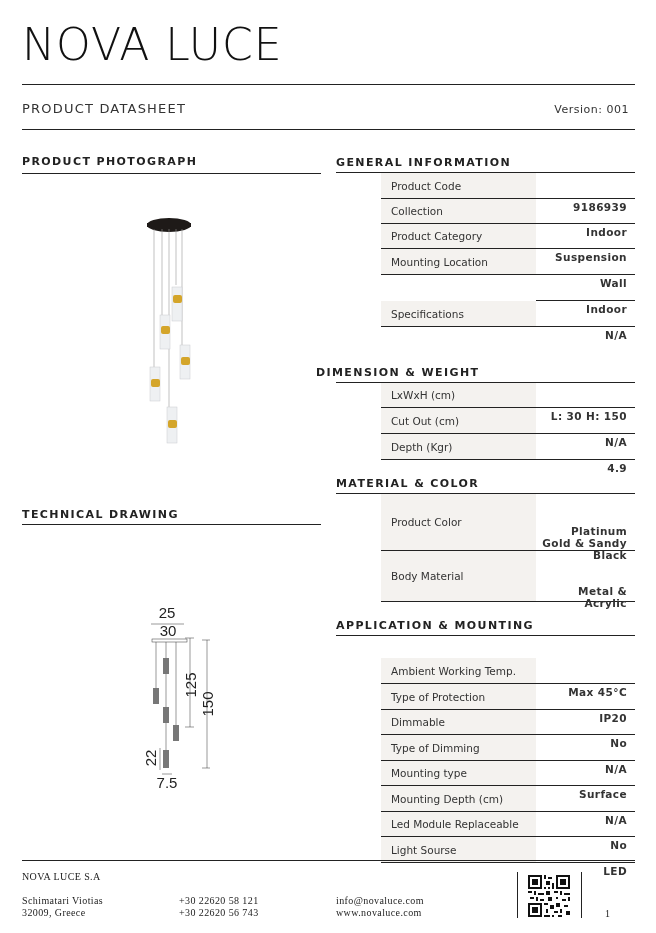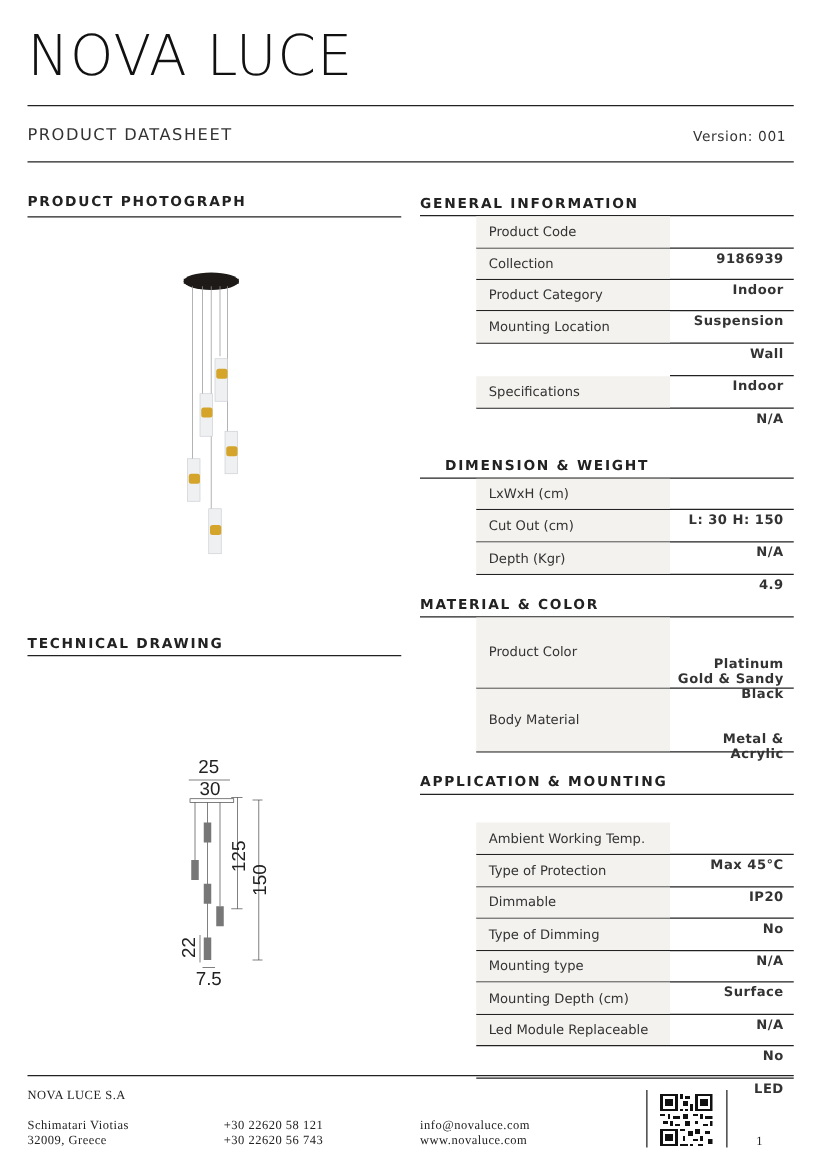--- a/index.html
+++ b/index.html
@@ -123,21 +123,21 @@
     </div>
   <div class="row noline partial" style="height:26px">
       <div class="v">Indoor</div>
     </div>
   <div class="row" style="height:26px">
       <div class="k">Specifications</div>
       <div class="v">N/A</div>
     </div>
 </div>
 
-<div class="sec-title" style="left:356px;top:366px">DIMENSION &amp; WEIGHT</div>
+<div class="sec-title" style="left:316px;top:366px">DIMENSION &amp; WEIGHT</div>
 <div class="sec-line" style="left:336px;top:382px;width:299px"></div>
 <div class="table" style="top:383px">
   <div class="row" style="height:25px">
       <div class="k">LxWxH (cm)</div>
       <div class="v">L: 30 H: 150</div>
     </div>
   <div class="row" style="height:26px">
       <div class="k">Cut Out (cm)</div>
       <div class="v">N/A</div>
     </div>
@@ -185,20 +185,21 @@
     </div>
   <div class="row" style="height:26px">
       <div class="k">Mounting Depth (cm)</div>
       <div class="v">N/A</div>
     </div>
   <div class="row" style="height:25px">
       <div class="k">Led Module Replaceable</div>
       <div class="v">No</div>
     </div>
   <div class="row" style="height:26px">
+      <div class="k">Light Sourse</div>
       <div class="v">LED</div>
     </div>
 </div>
 
 <div class="hr" style="top:860px"></div>
 <div class="footer" style="left:22px;top:871px">NOVA LUCE S.A</div>
 <div class="footer" style="left:22px;top:895px">Schimatari Viotias</div>
 <div class="footer" style="left:22px;top:907px">32009, Greece</div>
 <div class="footer" style="left:179px;top:895px">+30 22620 58 121</div>
 <div class="footer" style="left:179px;top:907px">+30 22620 56 743</div>

